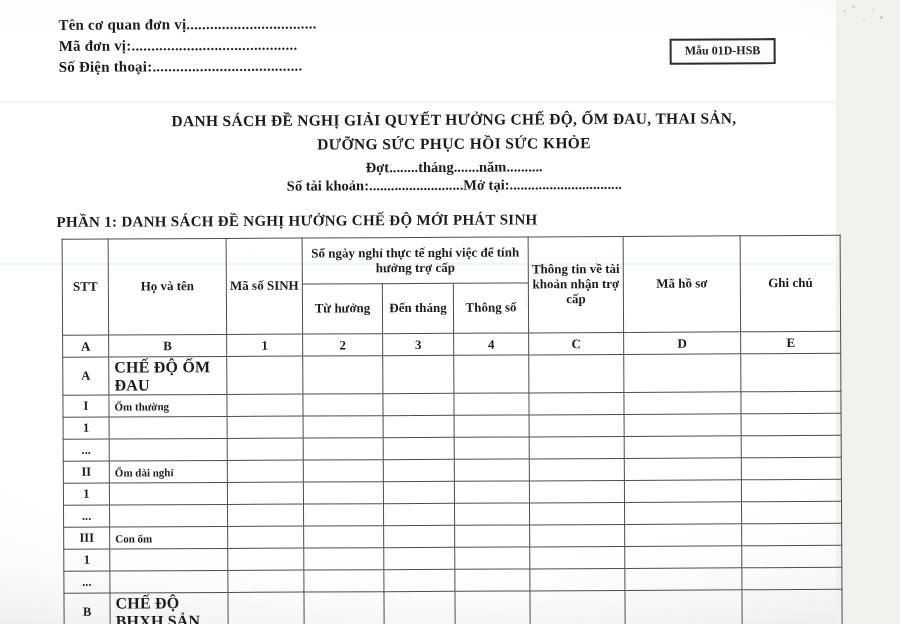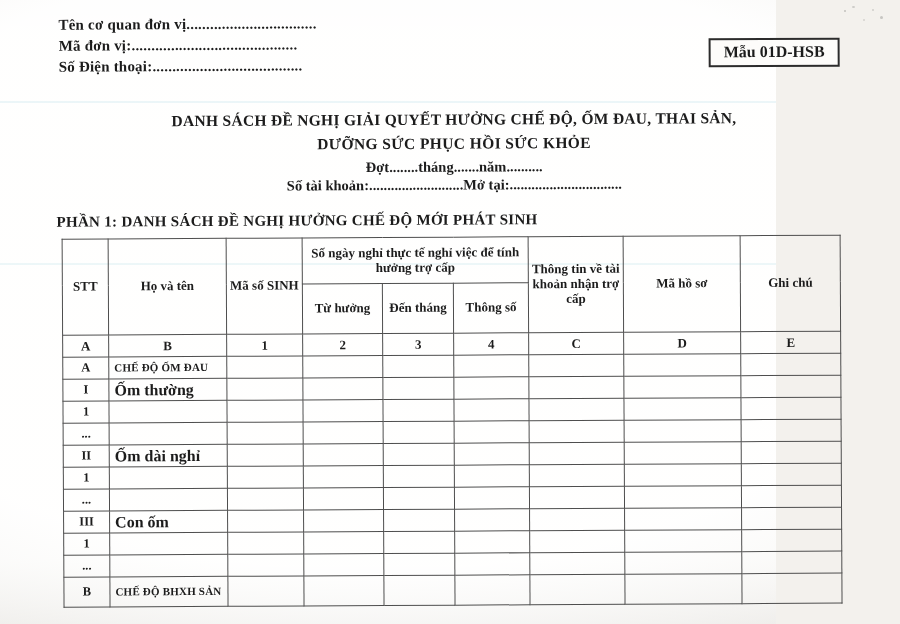--- a/index.html
+++ b/index.html
@@ -4,21 +4,21 @@
 <style>
   html, body {
     margin: 0; padding: 0;
     width: 900px; height: 624px;
     overflow: hidden;
     background: #f3f1ed;
     font-family: "Liberation Serif", "DejaVu Serif", serif;
   }
   .page {
     position: relative;
-    width: 776px; height: 624px;
+    width: 836px; height: 624px;
     background:
       radial-gradient(ellipse 130% 90% at 48% 42%, rgba(255,255,255,0.9) 55%, rgba(214,211,205,0.35) 100%),
       linear-gradient(180deg, #f7f5f1 0%, #fcfbf8 6%, #fcfbf8 90%, #e6e4df 100%);
     color: #1c1c1c;
   }
   .content {
     position: absolute; inset: 0;
     transform: rotate(-0.3deg);
     transform-origin: 50% 50%;
   }
@@ -35,24 +35,24 @@
   .speckles i:nth-child(4) { width: 3px; height: 3px; left: 42px; top: 12px; opacity: .5; }
   .speckles i:nth-child(5) { width: 2px; height: 2px; left: 25px; top: 15px; opacity: .35; }
 
   
   .org-block {
     position: absolute; left: 60px; top: 13px;
     font-size: 15px; font-weight: bold; line-height: 21px;
     letter-spacing: 0.2px; white-space: nowrap;
   }
   .form-code-box {
-    position: absolute; left: 710px; top: 40px;
+    position: absolute; left: 671px; top: 40px;
     border: 2px solid #2c2c2c;
     padding: 3px 13px 4px 13px;
-    font-size: 16px; font-weight: bold;
+    font-size: 12px; font-weight: bold;
     background: #fdfcfa;
     white-space: nowrap;
   }
 
   
   .title-line1 { position: absolute; top: 111px; left: 10px; width: 890px; text-align: center;
                  font-size: 15.5px; font-weight: bold; letter-spacing: 0.3px; }
   .title-line2 { position: absolute; top: 135px; left: 10px; width: 890px; text-align: center;
                  font-size: 15.5px; font-weight: bold; letter-spacing: 0.4px; }
   .period-line { position: absolute; top: 159px; left: 10px; width: 890px; text-align: center;
@@ -83,22 +83,22 @@
     line-height: 1.15; padding: 2px 3px;
   }
   th.group-head { font-size: 12.5px; }
   tr.head-top { height: 46px; }
   tr.head-sub { height: 50px; }
   tr.code-row { height: 22px; }
   tr.code-row td { text-align: center; vertical-align: middle; font-size: 13px; padding: 0 2px; }
   tbody tr.r  { height: 22px; }
   tbody tr.rB { height: 30px; }
   td.stt { text-align: center; vertical-align: middle; font-size: 12.5px; padding: 0 2px; }
-  td.lbl { text-align: left; vertical-align: middle; font-size: 16px; padding: 1px 4px 1px 5px; line-height: 1.1; }
-  td.lbl.sec { font-size: 11px; letter-spacing: 0.2px; font-family: Liberation Serif, serif; }
+  td.lbl { text-align: left; vertical-align: middle; font-size: 11px; padding: 1px 4px 1px 5px; line-height: 1.1; }
+  td.lbl.sec { font-size: 16px; letter-spacing: 0.2px; font-family: Liberation Serif, serif; }
 </style>
 </head>
 <body>
 
 <div class="page">
   <div class="scanline l1"></div>
   <div class="scanline l2"></div>
   <div class="speckles">
       <i></i>
       <i></i>

